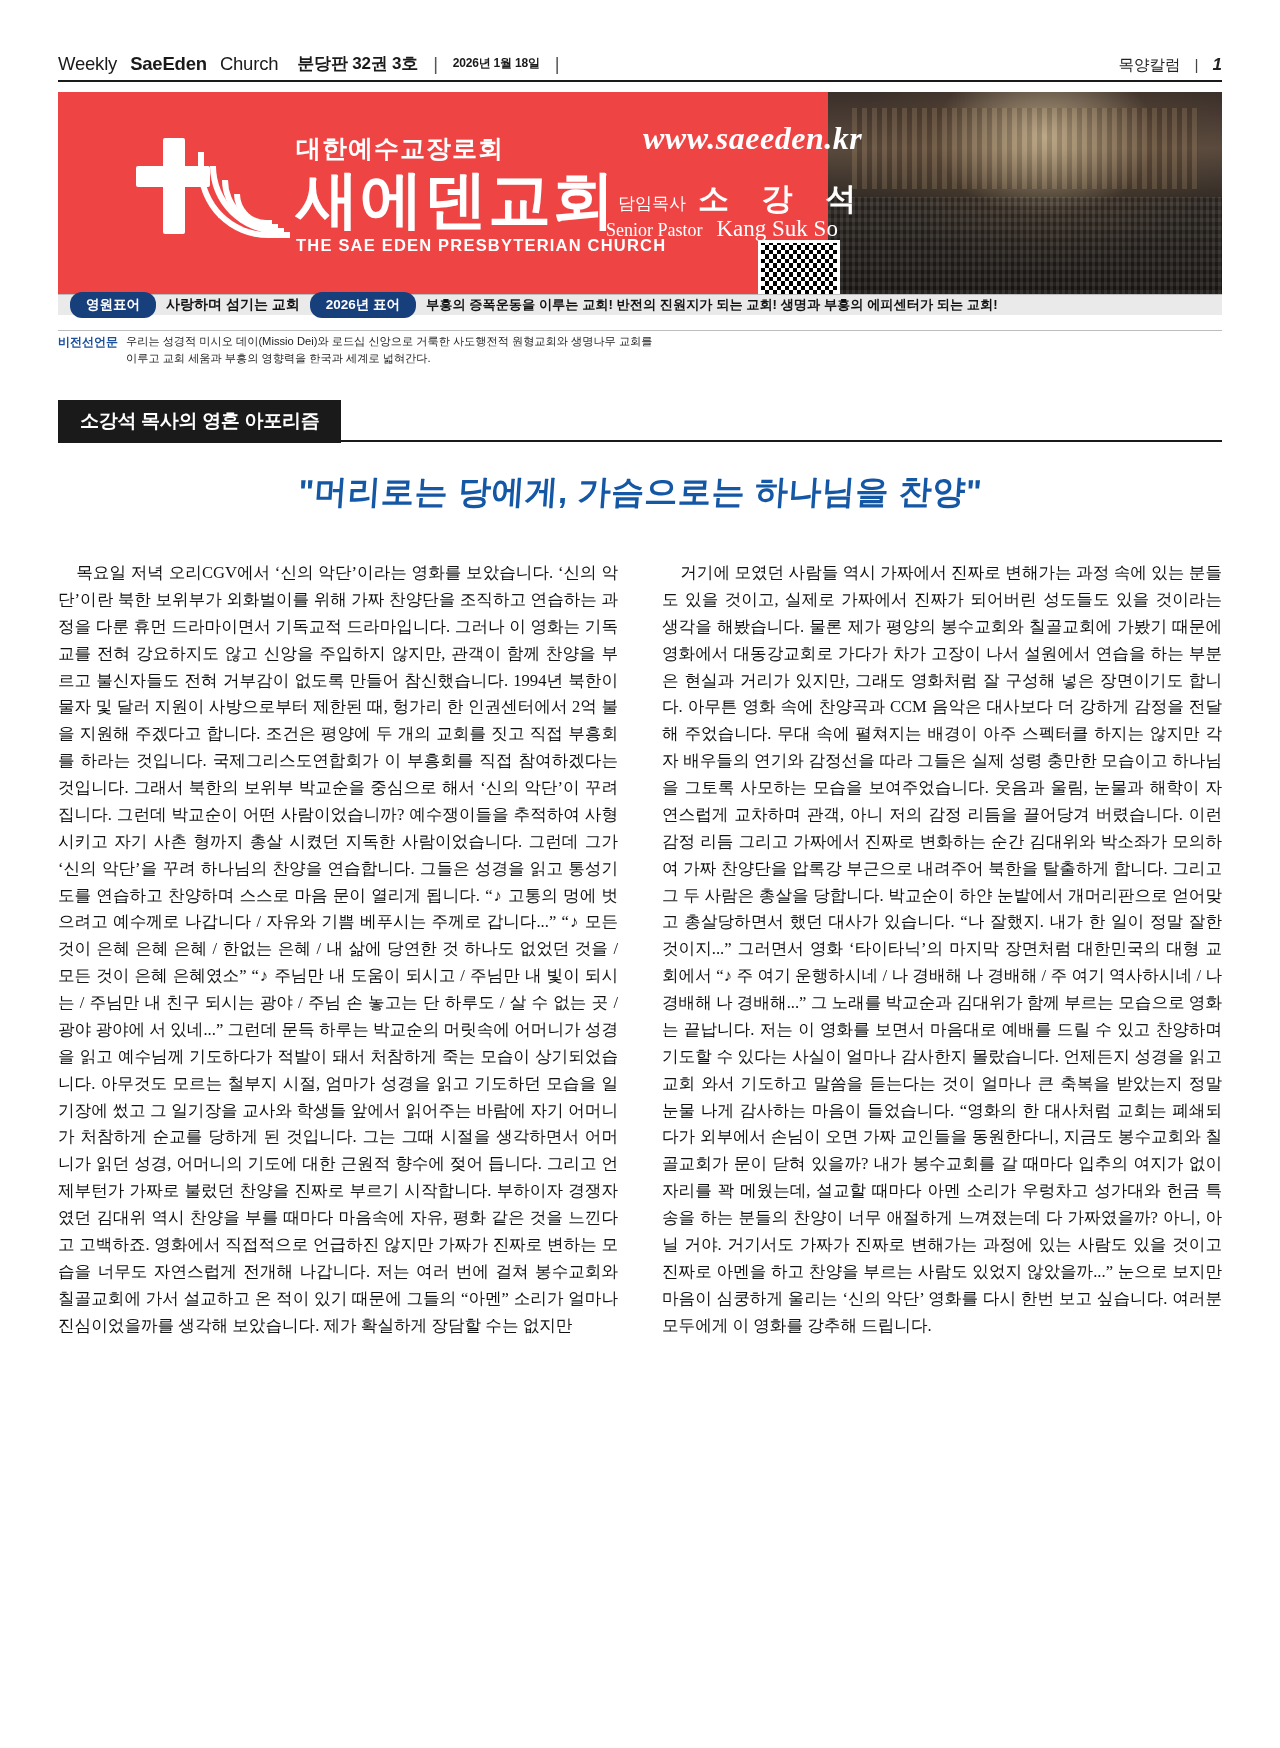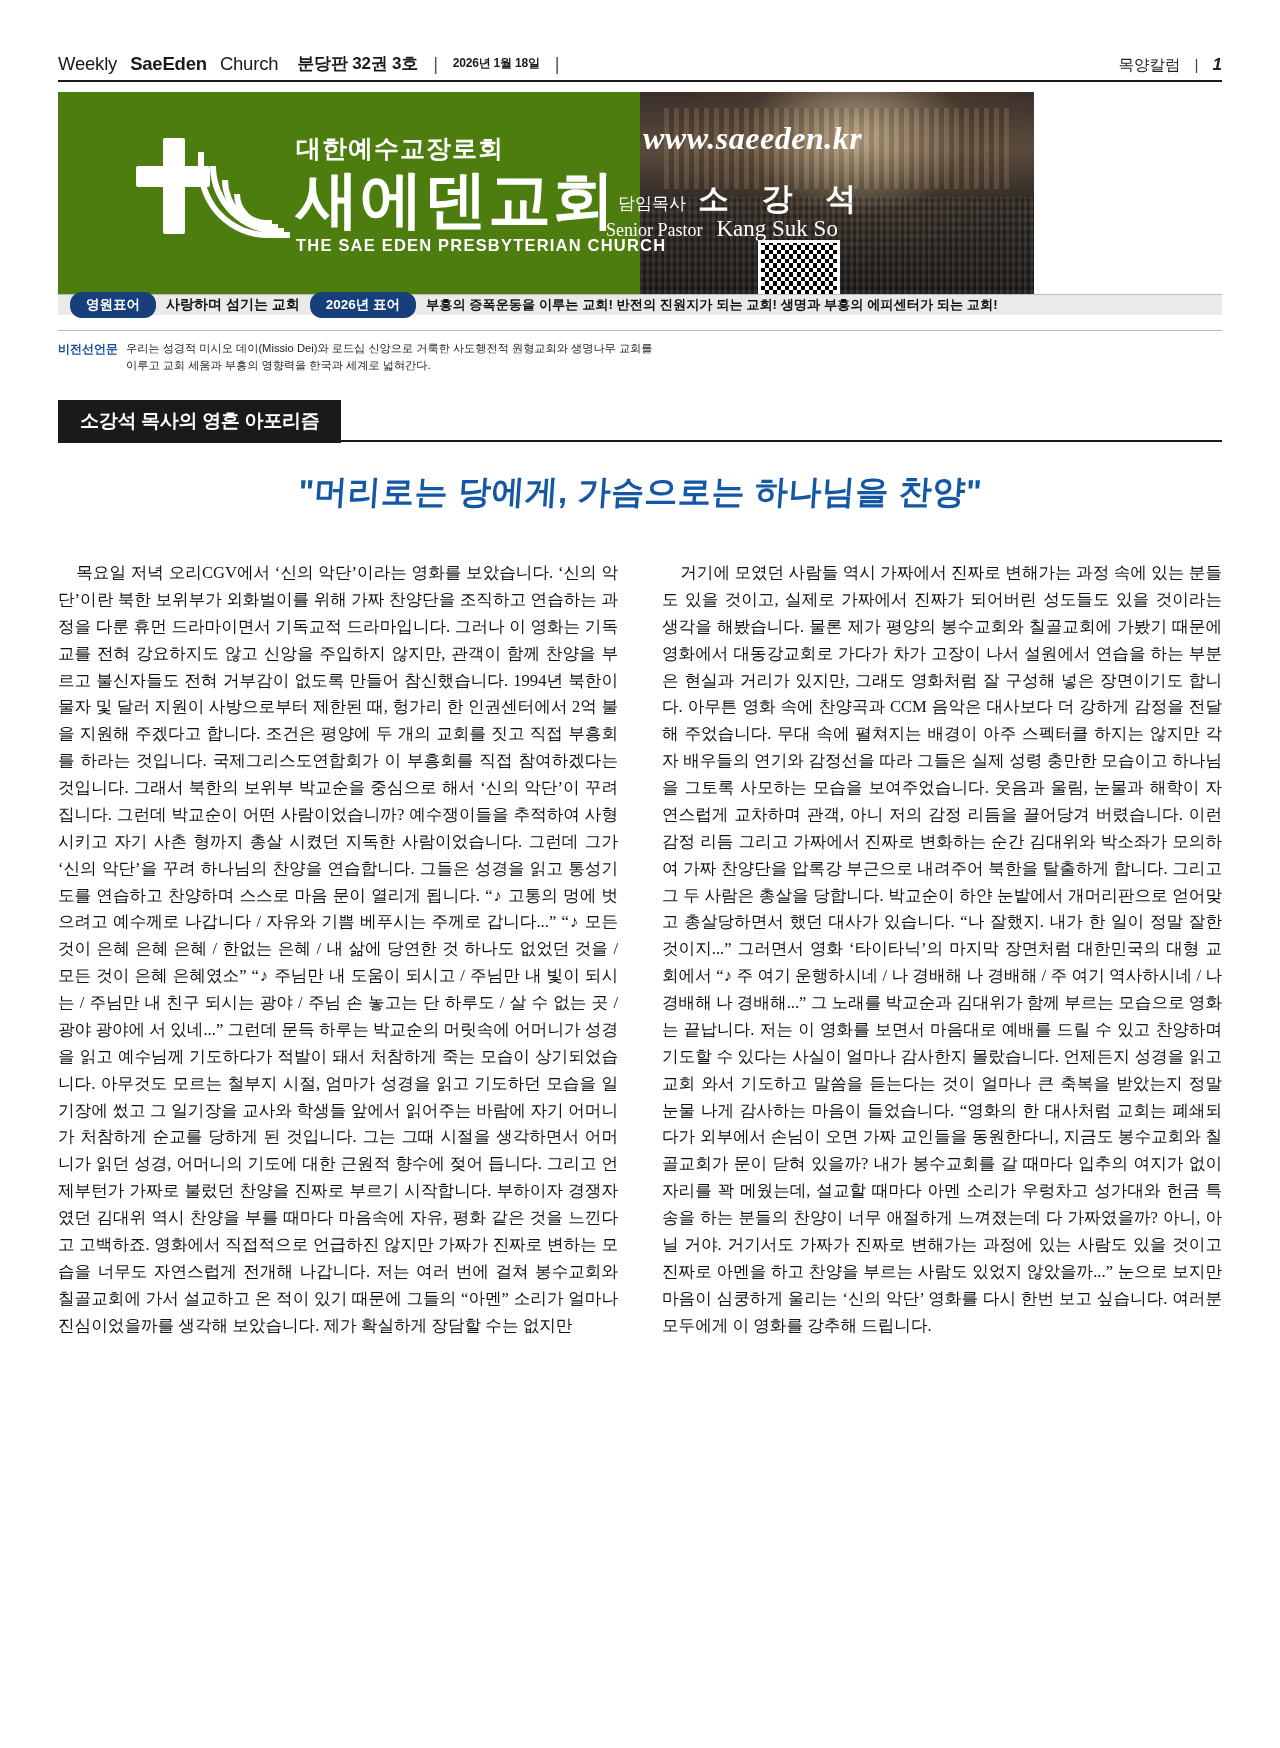--- a/index.html
+++ b/index.html
@@ -70,23 +70,23 @@
     width: 1164px;
     height: 2px;
     background: #1a1a1a;
   }
 
   
   .banner {
     position: absolute;
     left: 58px;
     top: 92px;
-    width: 976px;
+    width: 1164px;
     height: 202px;
-    background: #4d7c0f;
+    background: #ef4444;
     overflow: hidden;
   }
   .banner-photo {
     position: absolute;
     right: 0;
     top: 0;
     width: 394px;
     height: 202px;
     background:
       radial-gradient(ellipse at 55% 22%, rgba(255,235,190,0.55) 0%, rgba(120,90,60,0.15) 36%, rgba(0,0,0,0) 60%),
@@ -286,21 +286,21 @@
     left: 58px;
     top: 330px;
     width: 1164px;
     height: 56px;
     border-top: 1px solid #bdbdbd;
     display: flex;
     font-family: "Liberation Sans", sans-serif;
     font-size: 11.2px;
     line-height: 1.5;
     color: #222;
-    padding-top: 9px;
+    padding-top: 2px;
     box-sizing: border-box;
   }
   .vm-col { display: flex; gap: 8px; }
   .vm-col.left { width: 598px; }
   .vm-col.right { width: 566px; }
   .vm-label {
     color: #1a4f9c;
     font-weight: 700;
     white-space: nowrap;
     font-size: 12px;

